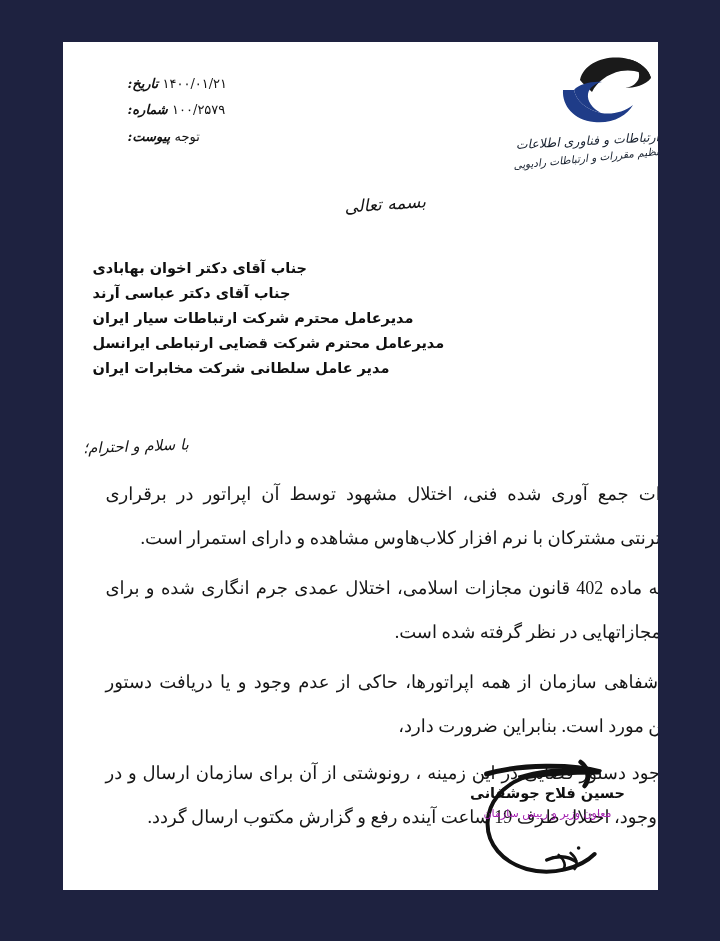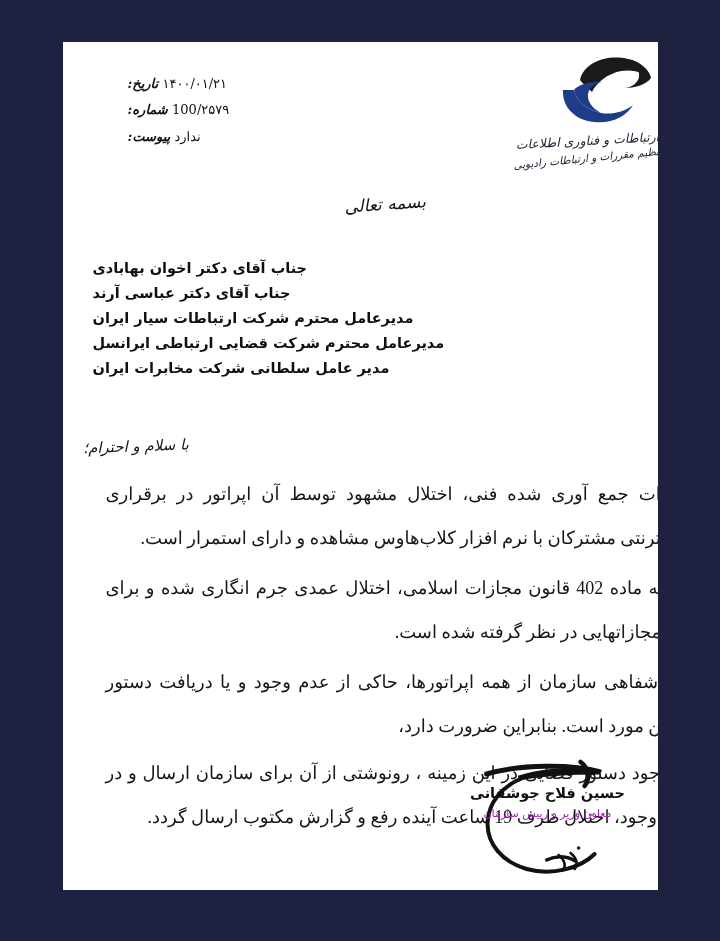--- a/index.html
+++ b/index.html
@@ -226,25 +226,25 @@
   <div class="bar-top"></div>
 
   <div class="sheet">
 
     <div class="meta">
       <div class="meta-row">
         <span class="meta-value">۱۴۰۰/۰۱/۲۱</span>
         <span class="meta-label">تاریخ:</span>
       </div>
       <div class="meta-row">
-        <span class="meta-value">100/۲۵۷۹</span>
+        <span class="meta-value">۱۰۰/۲۵۷۹</span>
         <span class="meta-label">شماره:</span>
       </div>
       <div class="meta-row">
-        <span class="meta-value">ندارد</span>
+        <span class="meta-value">توجه</span>
         <span class="meta-label">پیوست:</span>
       </div>
     </div>
 
     <div class="logo-block">
       <svg class="logo-mark" viewBox="0 0 112 78">
         <path d="M30 30 C34 12, 58 4, 78 9 C91 12, 99 20, 101 28 C93 22, 82 19, 71 21 C57 24, 47 32, 42 42 C38 38, 33 34, 30 30 Z" fill="#1a1a1a"></path>
         <path d="M101 28 C99 20, 91 12, 78 9 C86 14, 90 21, 89 27 C88 33, 82 37, 75 38 C84 38, 96 35, 101 28 Z" fill="#1a1a1a"></path>
         <path d="M13 40 C12 56, 24 70, 44 72 C62 74, 77 66, 83 55 C74 62, 62 65, 51 63 C36 60, 26 50, 24 40 C20 40, 16 40, 13 40 Z" fill="#1f3c88"></path>
         <path d="M24 40 C26 50, 36 60, 51 63 C42 58, 37 51, 38 44 C39 38, 45 33, 52 32 C42 31, 29 34, 24 40 Z" fill="#1f3c88"></path>

